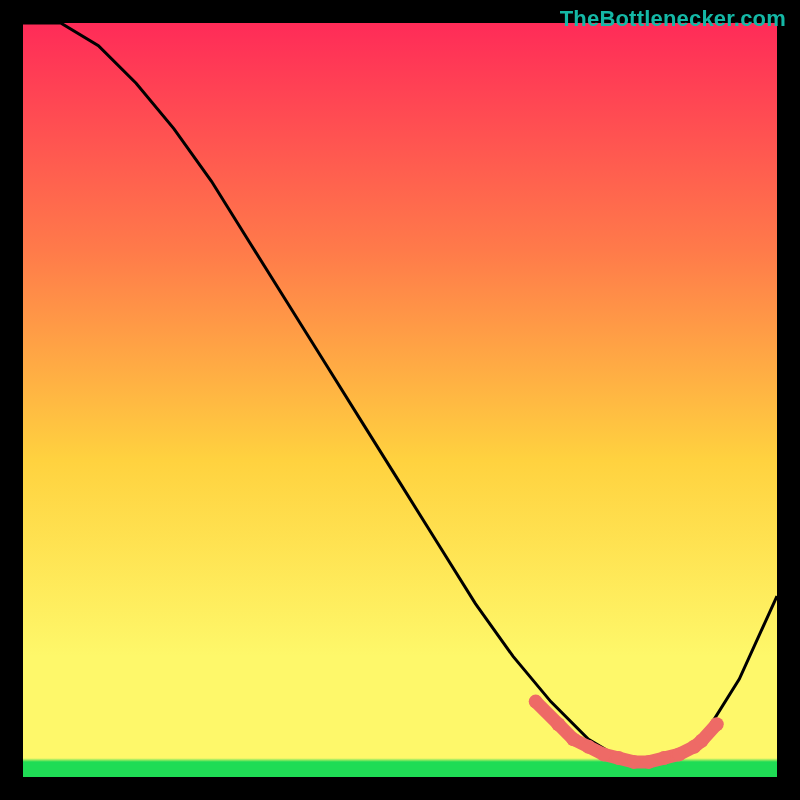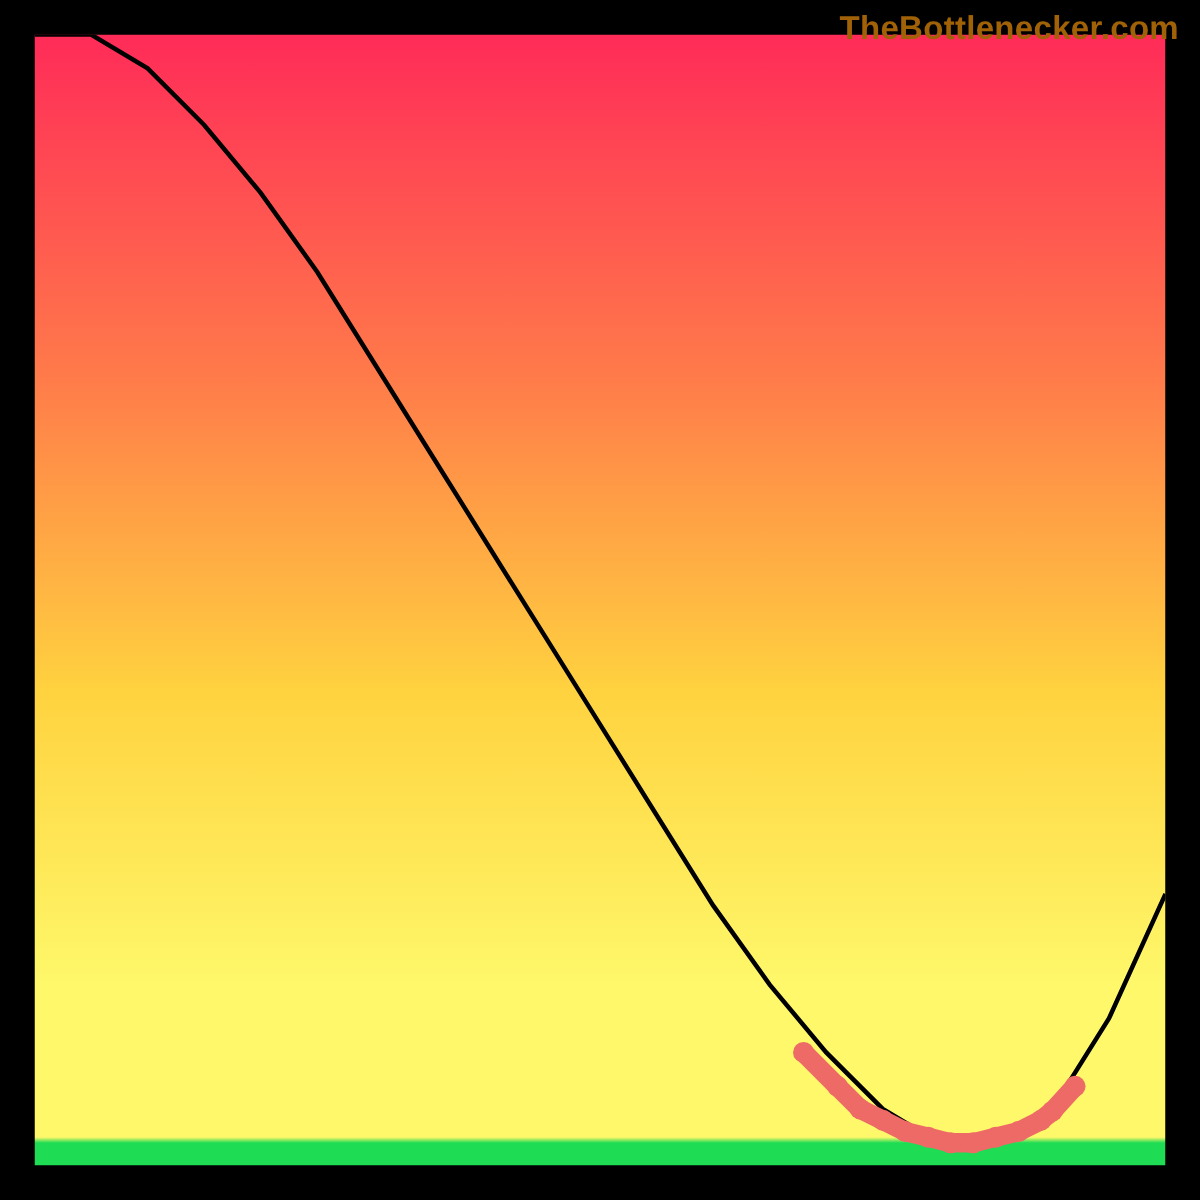--- a/index.html
+++ b/index.html
@@ -14,21 +14,21 @@
   .frame {
     position: relative;
     width: 800px;
     height: 800px;
     background: #000;
   }
   .attribution {
     position: absolute;
     top: 6px;
     right: 14px;
-    color: #a16207;
+    color: #14b8a6;
     font-size: 22px;
     font-weight: 600;
     letter-spacing: 0.2px;
     z-index: 10;
   }
   .plot {
     position: absolute;
     left: 23px;
     top: 23px;
     width: 754px;

